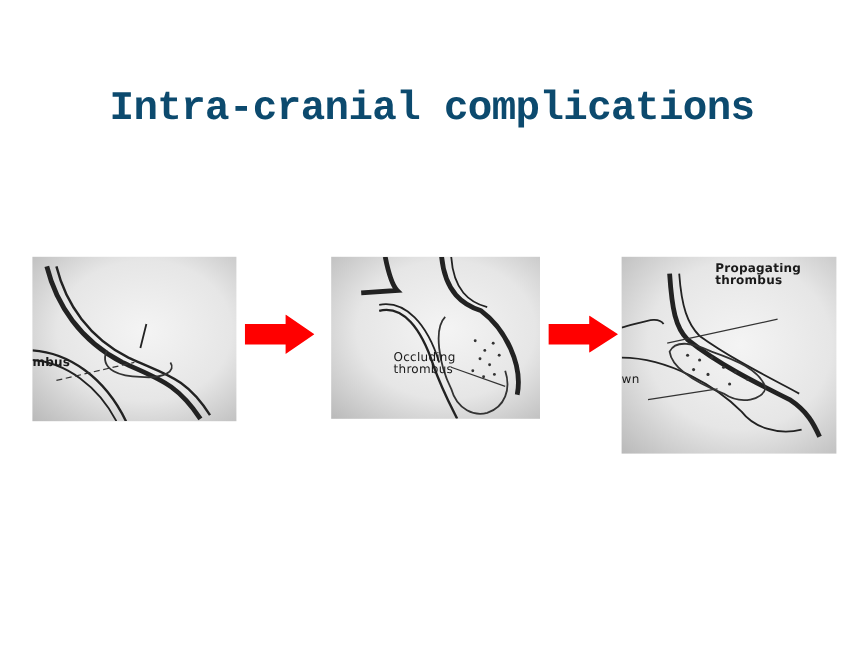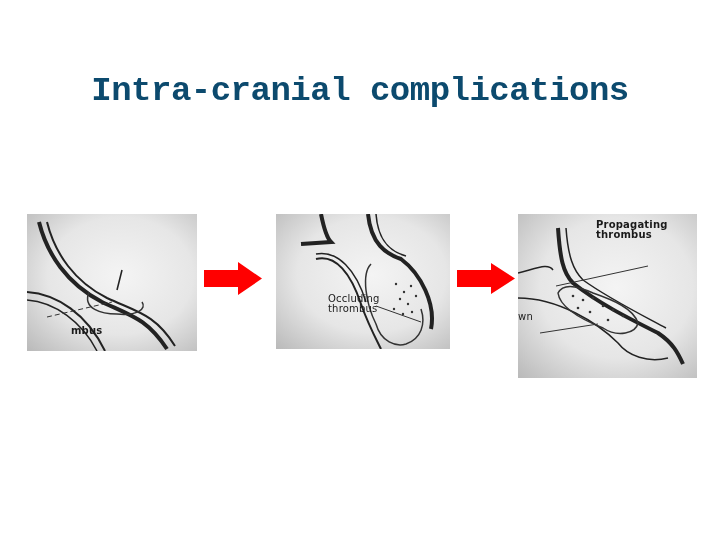--- a/index.html
+++ b/index.html
@@ -31,21 +31,21 @@
 <div class="panel" style="left:27px; top:214px; width:170px; height:137px;">
   <svg viewBox="0 0 170 137">
     <path d="M12,8 C20,40 40,70 75,88 C105,102 120,105 140,135" stroke="#222" stroke-width="4" fill="none"></path>
     <path d="M20,8 C28,40 48,68 80,84 C110,98 128,100 148,132" stroke="#222" stroke-width="2" fill="none"></path>
     <path d="M0,78 C30,80 60,100 78,137" stroke="#222" stroke-width="2" fill="none"></path>
     <path d="M0,86 C28,88 55,108 70,137" stroke="#222" stroke-width="1.5" fill="none"></path>
     <path d="M62,78 C55,95 75,100 90,100 C110,102 120,95 115,88" stroke="#333" stroke-width="1.5" fill="none"></path>
     <line x1="95" y1="56" x2="90" y2="76" stroke="#222" stroke-width="1.5"></line>
     <line x1="20" y1="103" x2="85" y2="88" stroke="#333" stroke-width="1" stroke-dasharray="5,3"></line>
   </svg>
-  <div class="label" style="left:0px; top:112px; font-size:10px;padding-left:44px;">mbus</div>
+  <div class="label" style="left:0px; top:84px; font-size:10px;">mbus</div>
 </div>
 
 <svg class="arrow" style="left:204px; top:262px; width:58px; height:33px;" viewBox="0 0 58 33">
   <polygon points="0,8 34,8 34,0 58,16.5 34,33 34,25 0,25" fill="#ff0000"></polygon>
 </svg>
 
 <div class="panel" style="left:276px; top:214px; width:174px; height:135px;">
   <svg viewBox="0 0 174 135">
     <path d="M45,0 C48,15 52,25 55,28 L25,30" stroke="#222" stroke-width="4" fill="none"></path>
     <path d="M40,45 C60,40 75,60 85,90 C92,110 100,125 105,135" stroke="#222" stroke-width="2" fill="none"></path>

